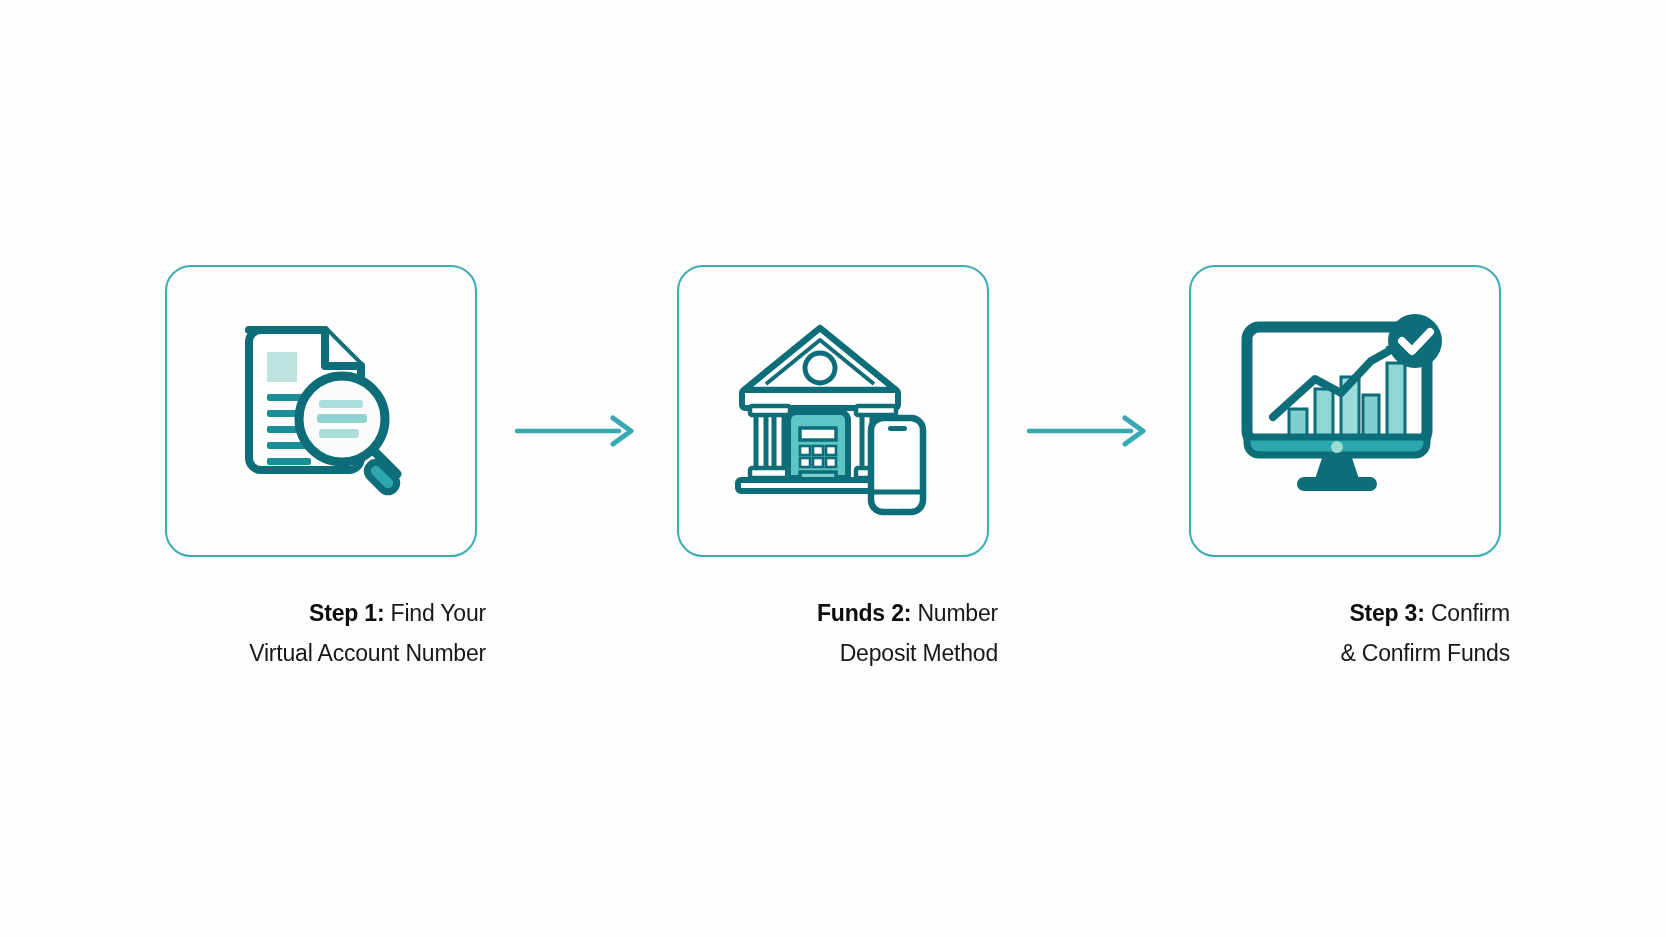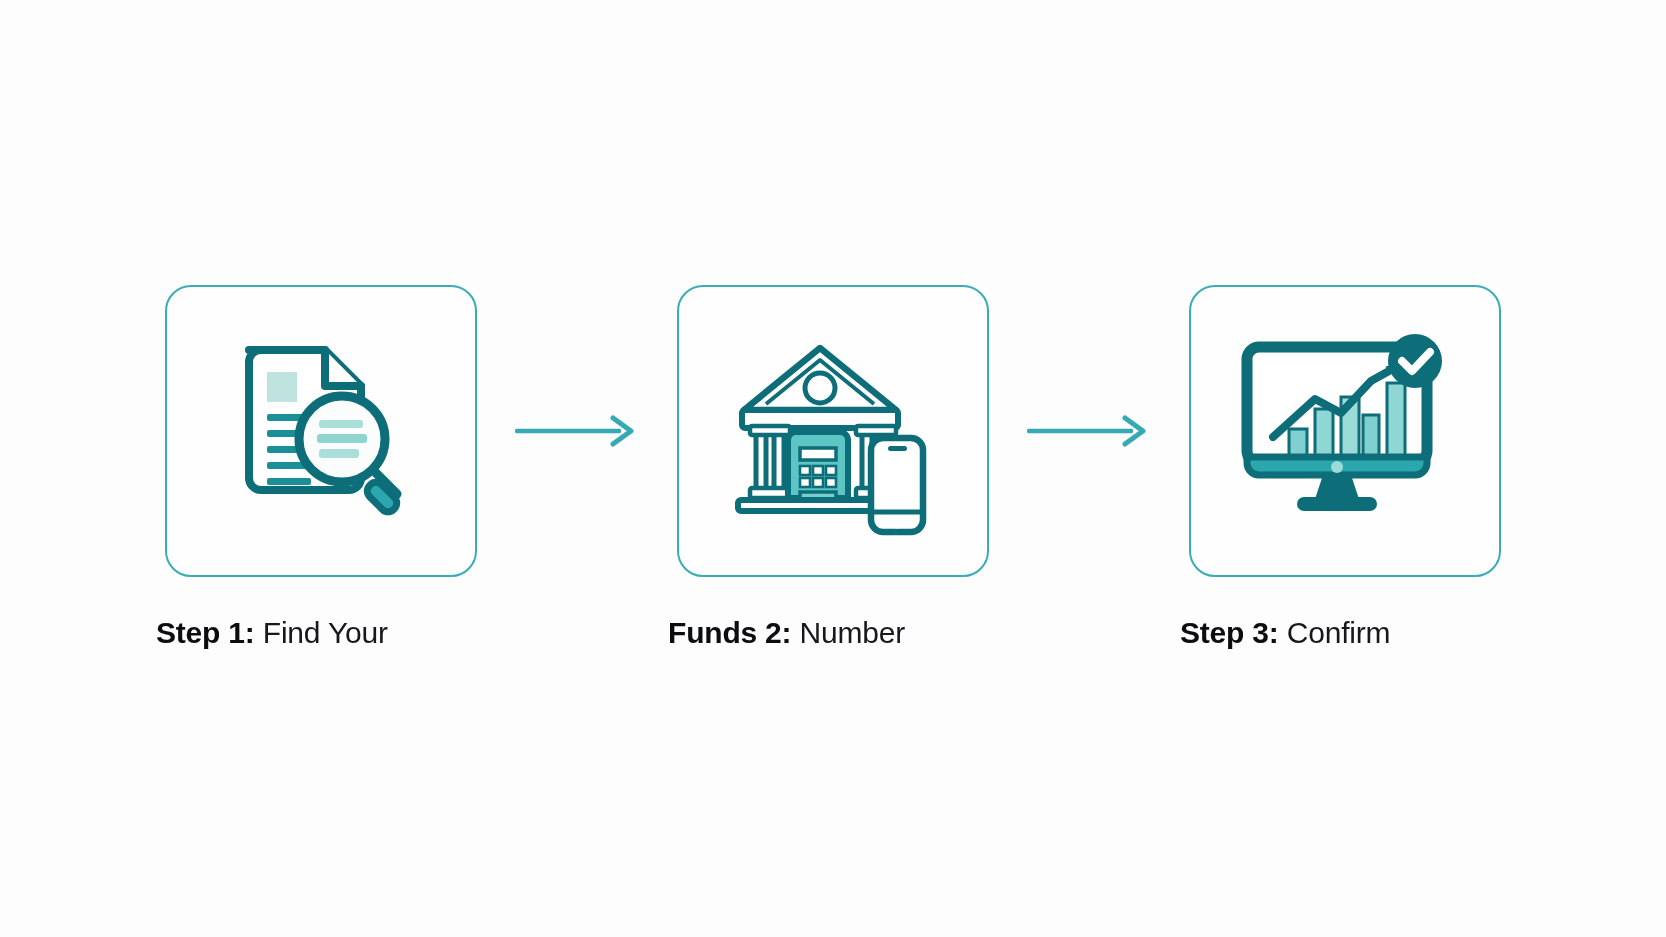--- a/index.html
+++ b/index.html
@@ -49,22 +49,22 @@
     display: flex;
     align-items: center;
     justify-content: center;
   }
 
   .card svg { display: block; }
 
   .caption {
     margin-top: 36px;
     width: 330px;
-    text-align: left;
-    font-size: 30px;
+    text-align: right;
+    font-size: 23px;
     line-height: 40px;
     color: #16181c;
     letter-spacing: -0.2px;
     font-weight: 400;
   }
   .caption .lead {
     font-weight: 700;
     color: #0b0d10;
   }
 
@@ -110,20 +110,21 @@
           <rect x="98" y="113" width="40" height="9" rx="3" fill="#a9ded9"></rect>
 
           <circle cx="121" cy="103" r="43" fill="none" stroke="#0d6d78" stroke-width="9"></circle>
 
           <line x1="152" y1="134" x2="176" y2="158" stroke="#0d6d78" stroke-width="9" stroke-linecap="round"></line>
           <rect x="155" y="143" width="34" height="17" rx="8" transform="rotate(45 155 143)" fill="#2ba7ad" stroke="#0d6d78" stroke-width="7"></rect>
         </svg>
       </div>
       <div class="caption">
         <span class="lead">Step 1:</span><span> Find Your</span><br>
+        <span>Virtual Account Number</span>
       </div>
     </div>
 
     <div class="arrow">
       <svg width="124" height="34" viewBox="0 0 124 34">
         <line x1="2" y1="17" x2="104" y2="17" stroke="#35aab2" stroke-width="4.5" stroke-linecap="round"></line>
         <polyline points="98,4 116,17 98,30" fill="none" stroke="#35aab2" stroke-width="5" stroke-linecap="round" stroke-linejoin="round"></polyline>
       </svg>
     </div>
 
@@ -163,20 +164,21 @@
           <rect x="10" y="174" width="164" height="11" rx="3" fill="#ffffff" stroke="#0d6d78" stroke-width="6"></rect>
 
           <rect x="143" y="112" width="52" height="94" rx="12" fill="#ffffff" stroke="#0d6d78" stroke-width="6.5"></rect>
           <rect x="160" y="120" width="19" height="5" rx="2.5" fill="#0d6d78"></rect>
           <line x1="146" y1="186" x2="192" y2="186" stroke="#0d6d78" stroke-width="5"></line>
           <circle cx="169" cy="196" r="6.5" fill="#ffffff"></circle>
         </svg>
       </div>
       <div class="caption">
         <span class="lead">Funds 2:</span><span> Number</span><br>
+        <span>Deposit Method</span>
       </div>
     </div>
 
     <div class="arrow">
       <svg width="124" height="34" viewBox="0 0 124 34">
         <line x1="2" y1="17" x2="104" y2="17" stroke="#35aab2" stroke-width="4.5" stroke-linecap="round"></line>
         <polyline points="98,4 116,17 98,30" fill="none" stroke="#35aab2" stroke-width="5" stroke-linecap="round" stroke-linejoin="round"></polyline>
       </svg>
     </div>
 
@@ -202,17 +204,18 @@
 
           <path d="M86 142 h28 l8 24 H78 Z" fill="#0d6d78"></path>
           <rect x="60" y="164" width="80" height="14" rx="7" fill="#0d6d78"></rect>
 
           <circle cx="178" cy="28" r="27" fill="#0d6d78"></circle>
           <polyline points="165,28 175,38 193,19" fill="none" stroke="#ffffff" stroke-width="8" stroke-linecap="round" stroke-linejoin="round"></polyline>
         </svg>
       </div>
       <div class="caption">
         <span class="lead">Step 3:</span><span> Confirm</span><br>
+        <span>&amp; Confirm Funds</span>
       </div>
     </div>
 
   </div>
 </div>
 
 </body></html>

